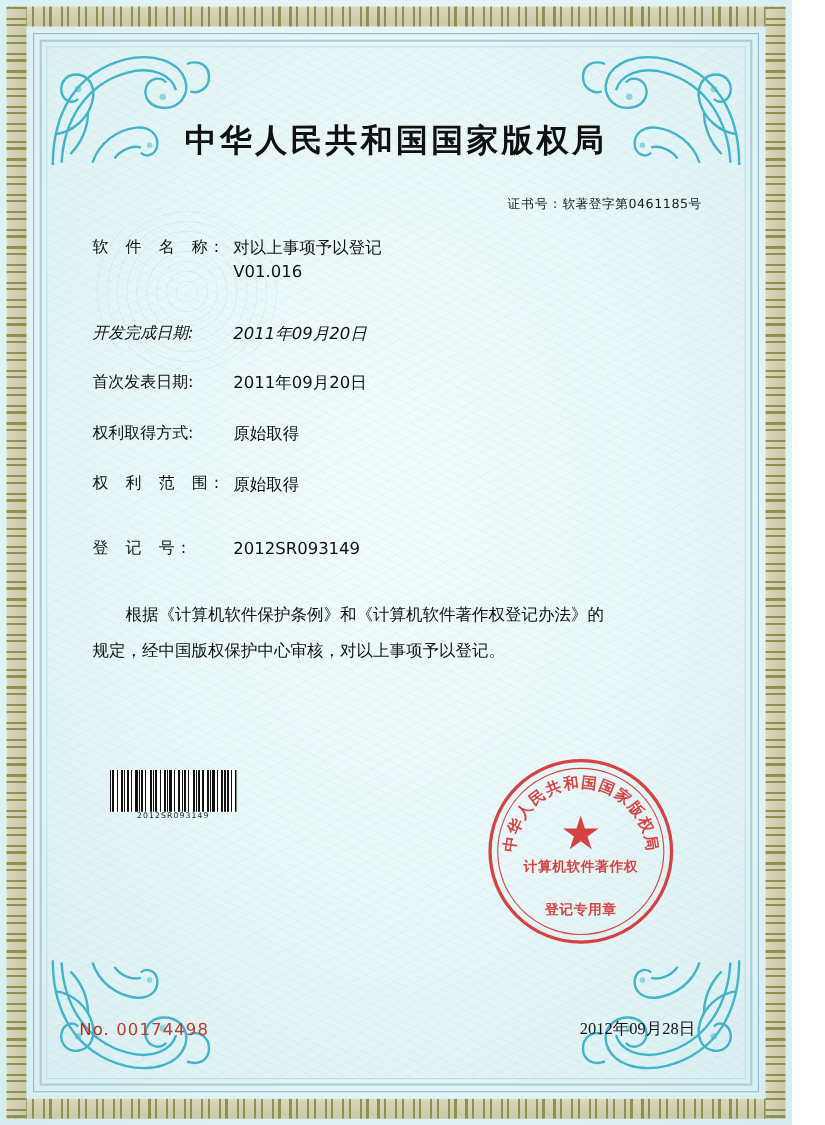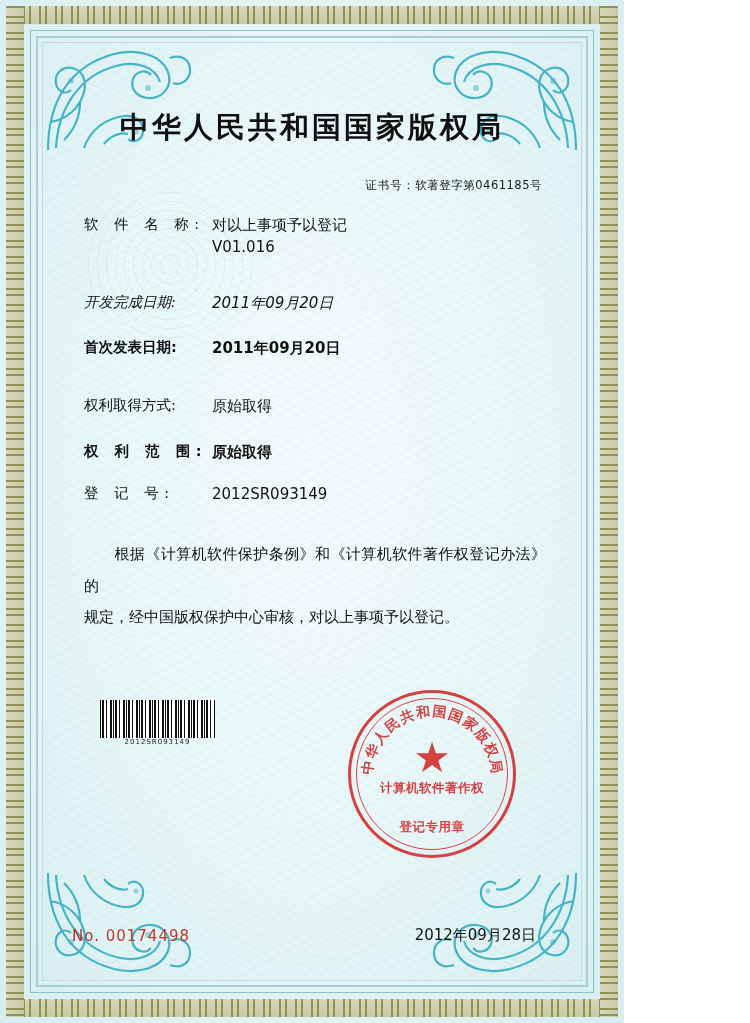--- a/index.html
+++ b/index.html
@@ -4,21 +4,21 @@
 <style>
   html,body{margin:0;padding:0;}
   body{
     width:750px;height:1023px;
     background:#ffffff;
     font-family:"DejaVu Sans","Liberation Sans",sans-serif;
     overflow:hidden;
   }
   #certificate{
     position:relative;
-    width:624px;height:1023px;
+    width:720px;height:1023px;
     background:
       radial-gradient(ellipse at 50% 45%, #f2fbfb 0%, #e9f7f8 45%, #dff2f4 75%, #d6edf0 100%);
     box-sizing:border-box;
     overflow:hidden;
   }
   .meander-pattern{
     position:absolute;
     left:6px;top:6px;right:6px;bottom:6px;
   }
   .mp-side{position:absolute;}
@@ -143,23 +143,23 @@
   .field-label.spaced{
     letter-spacing:5.5px;
   }
   .field-value{
     font-size:15px;
     line-height:1.45;
   }
   .field-value .line2{display:block;}
 
   .row-dev{margin-bottom:24px;font-style:italic;}
-  .row-pub{margin-bottom:36px;font-weight:bold;}
+  .row-pub{margin-bottom:24px;}
   .row-acq{margin-bottom:24px;}
-  .row-scope{margin-bottom:20px;font-weight:bold;}
+  .row-scope{margin-bottom:37px;}
   .row-reg{margin-bottom:0;}
 
   .para{
     margin-top:34px;
     padding:0 18px 0 24px;
     font-size:15px;
     line-height:2.1;
     color:#111;
     text-align:justify;
   }
@@ -217,20 +217,21 @@
   .footer-no{
     position:absolute;left:72px;bottom:78px;
     font-size:15px;color:#c0392b;
     letter-spacing:1px;
   }
   .footer-no .prefix{color:#b03226;}
   .footer-date{
     position:absolute;right:88px;bottom:78px;
     font-size:15px;color:#111;
     letter-spacing:0px;
+    font-family:Liberation Serif, serif;
   }
 </style>
 </head>
 <body>
 
 <div id="certificate">
 
   <div class="meander-pattern">
     <div class="mp-side mp-top"></div>
     <div class="mp-side mp-bottom"></div>

